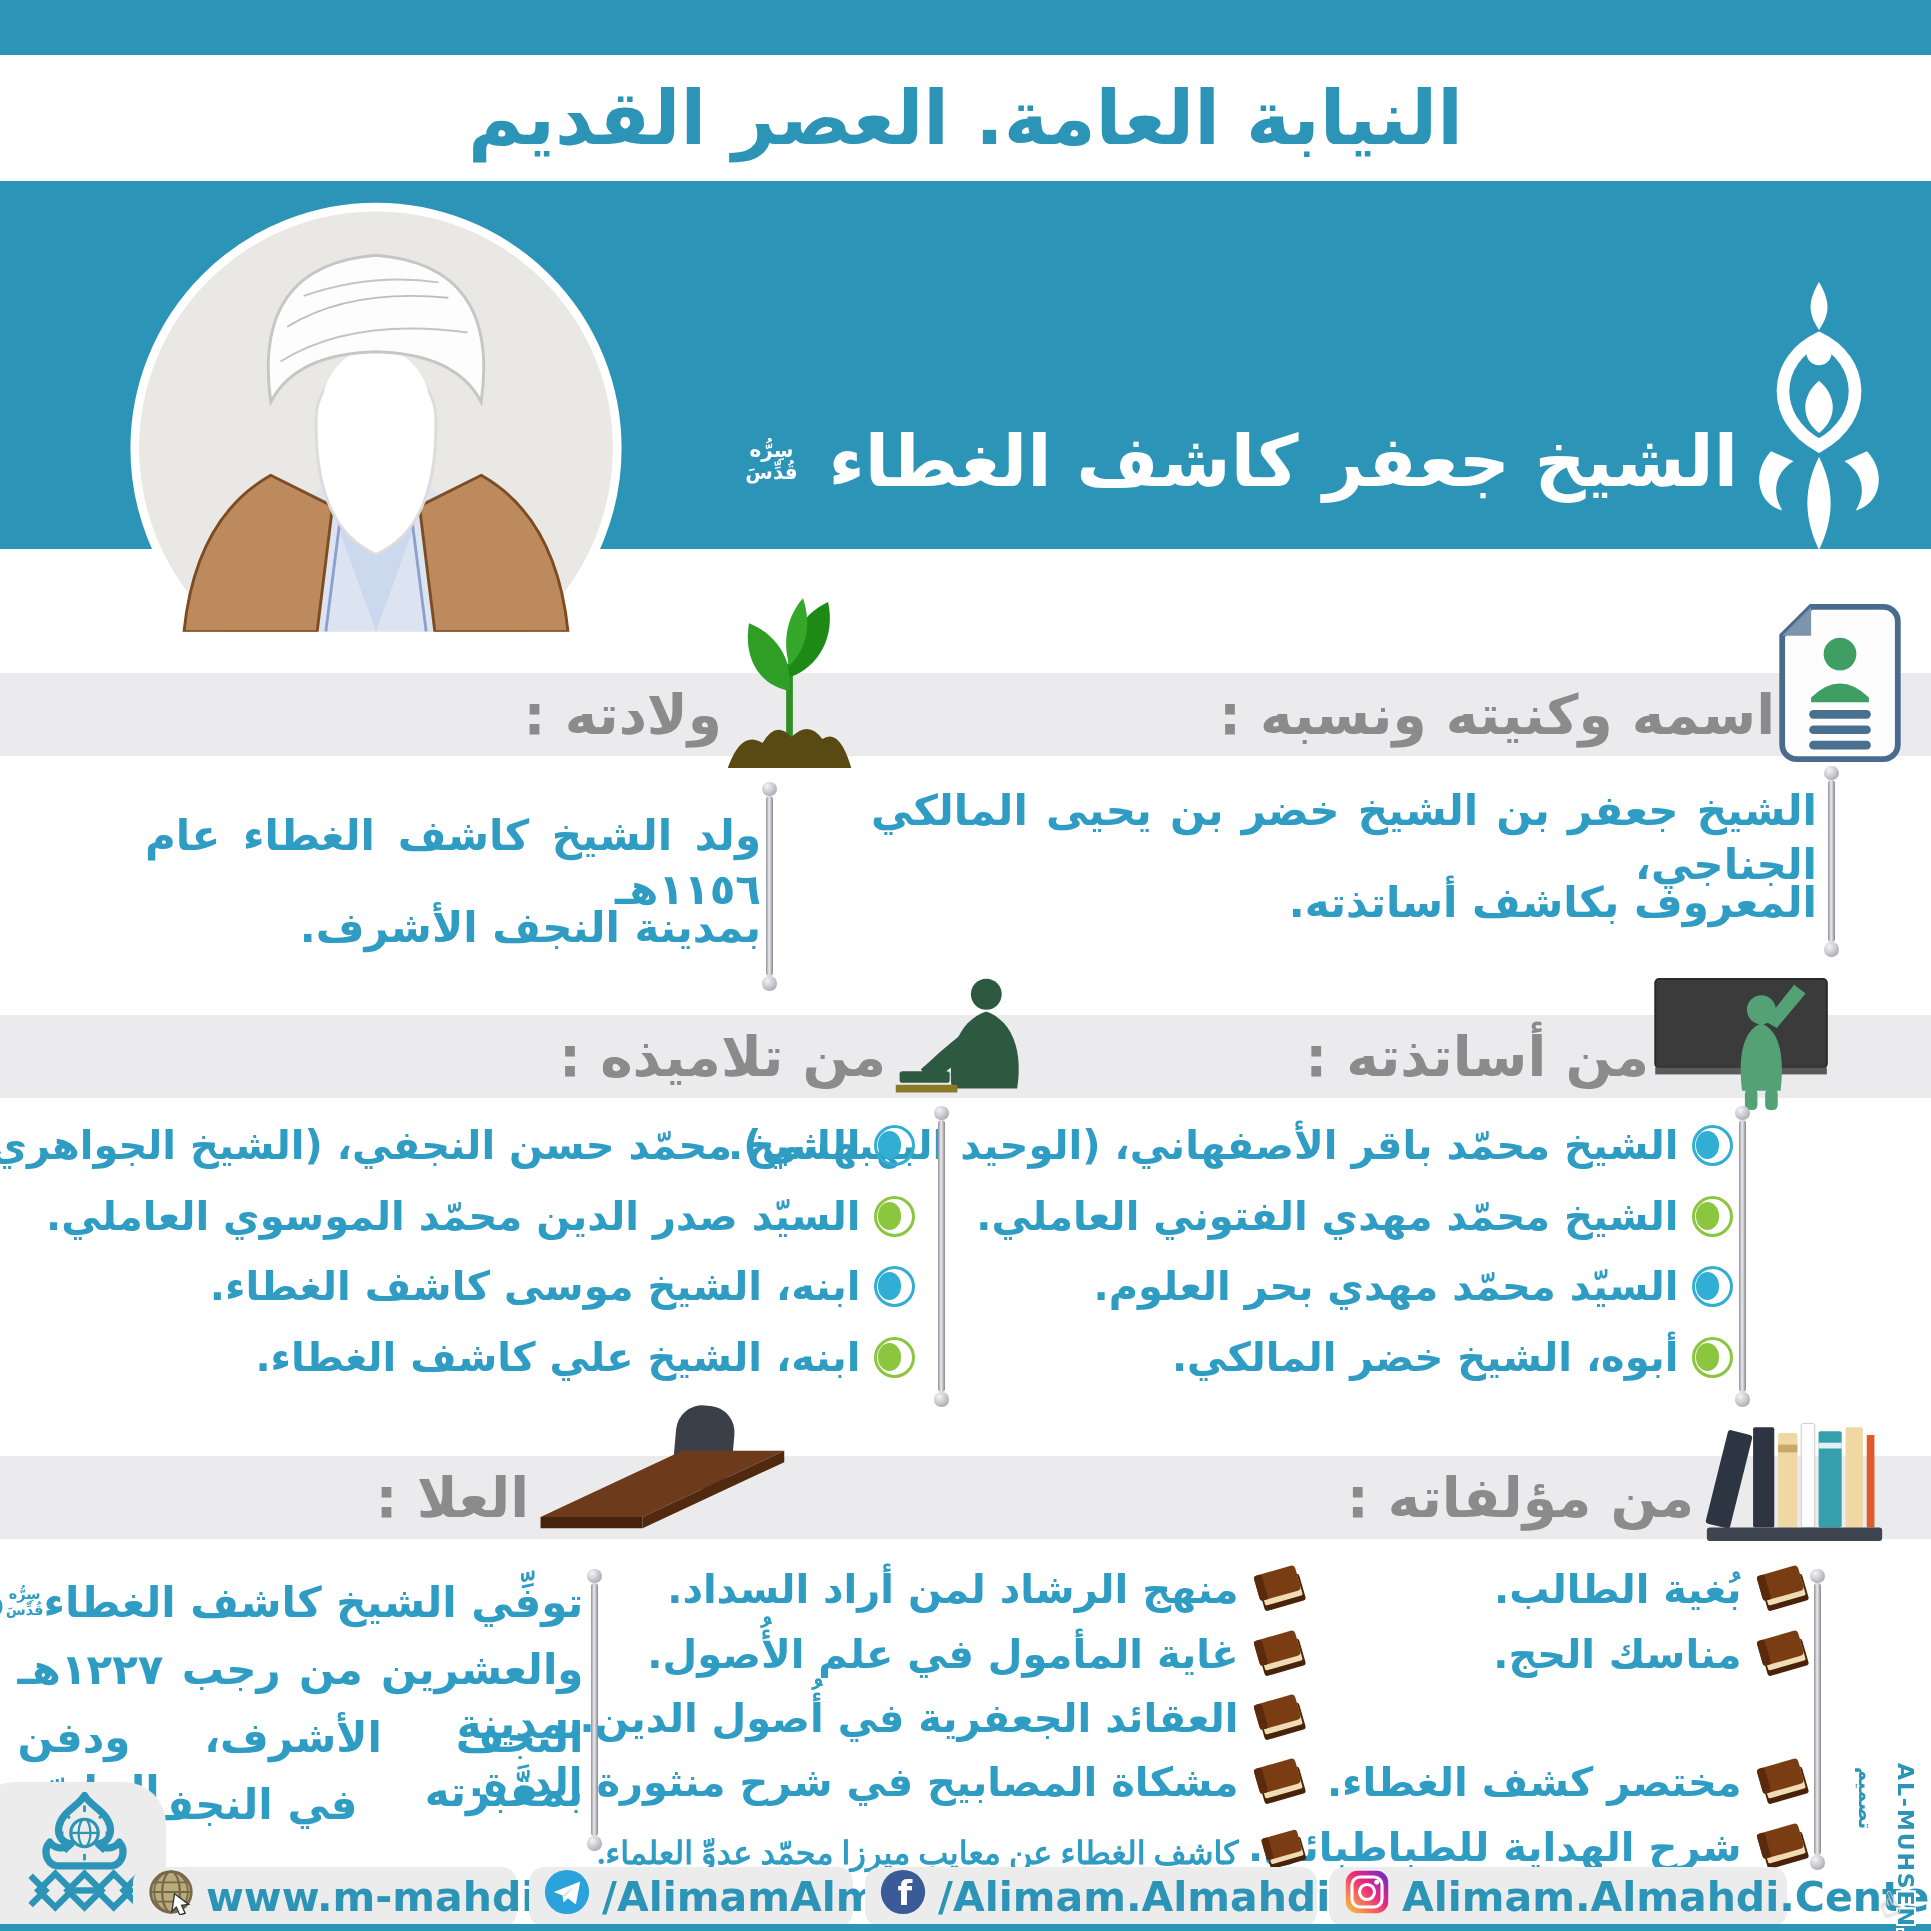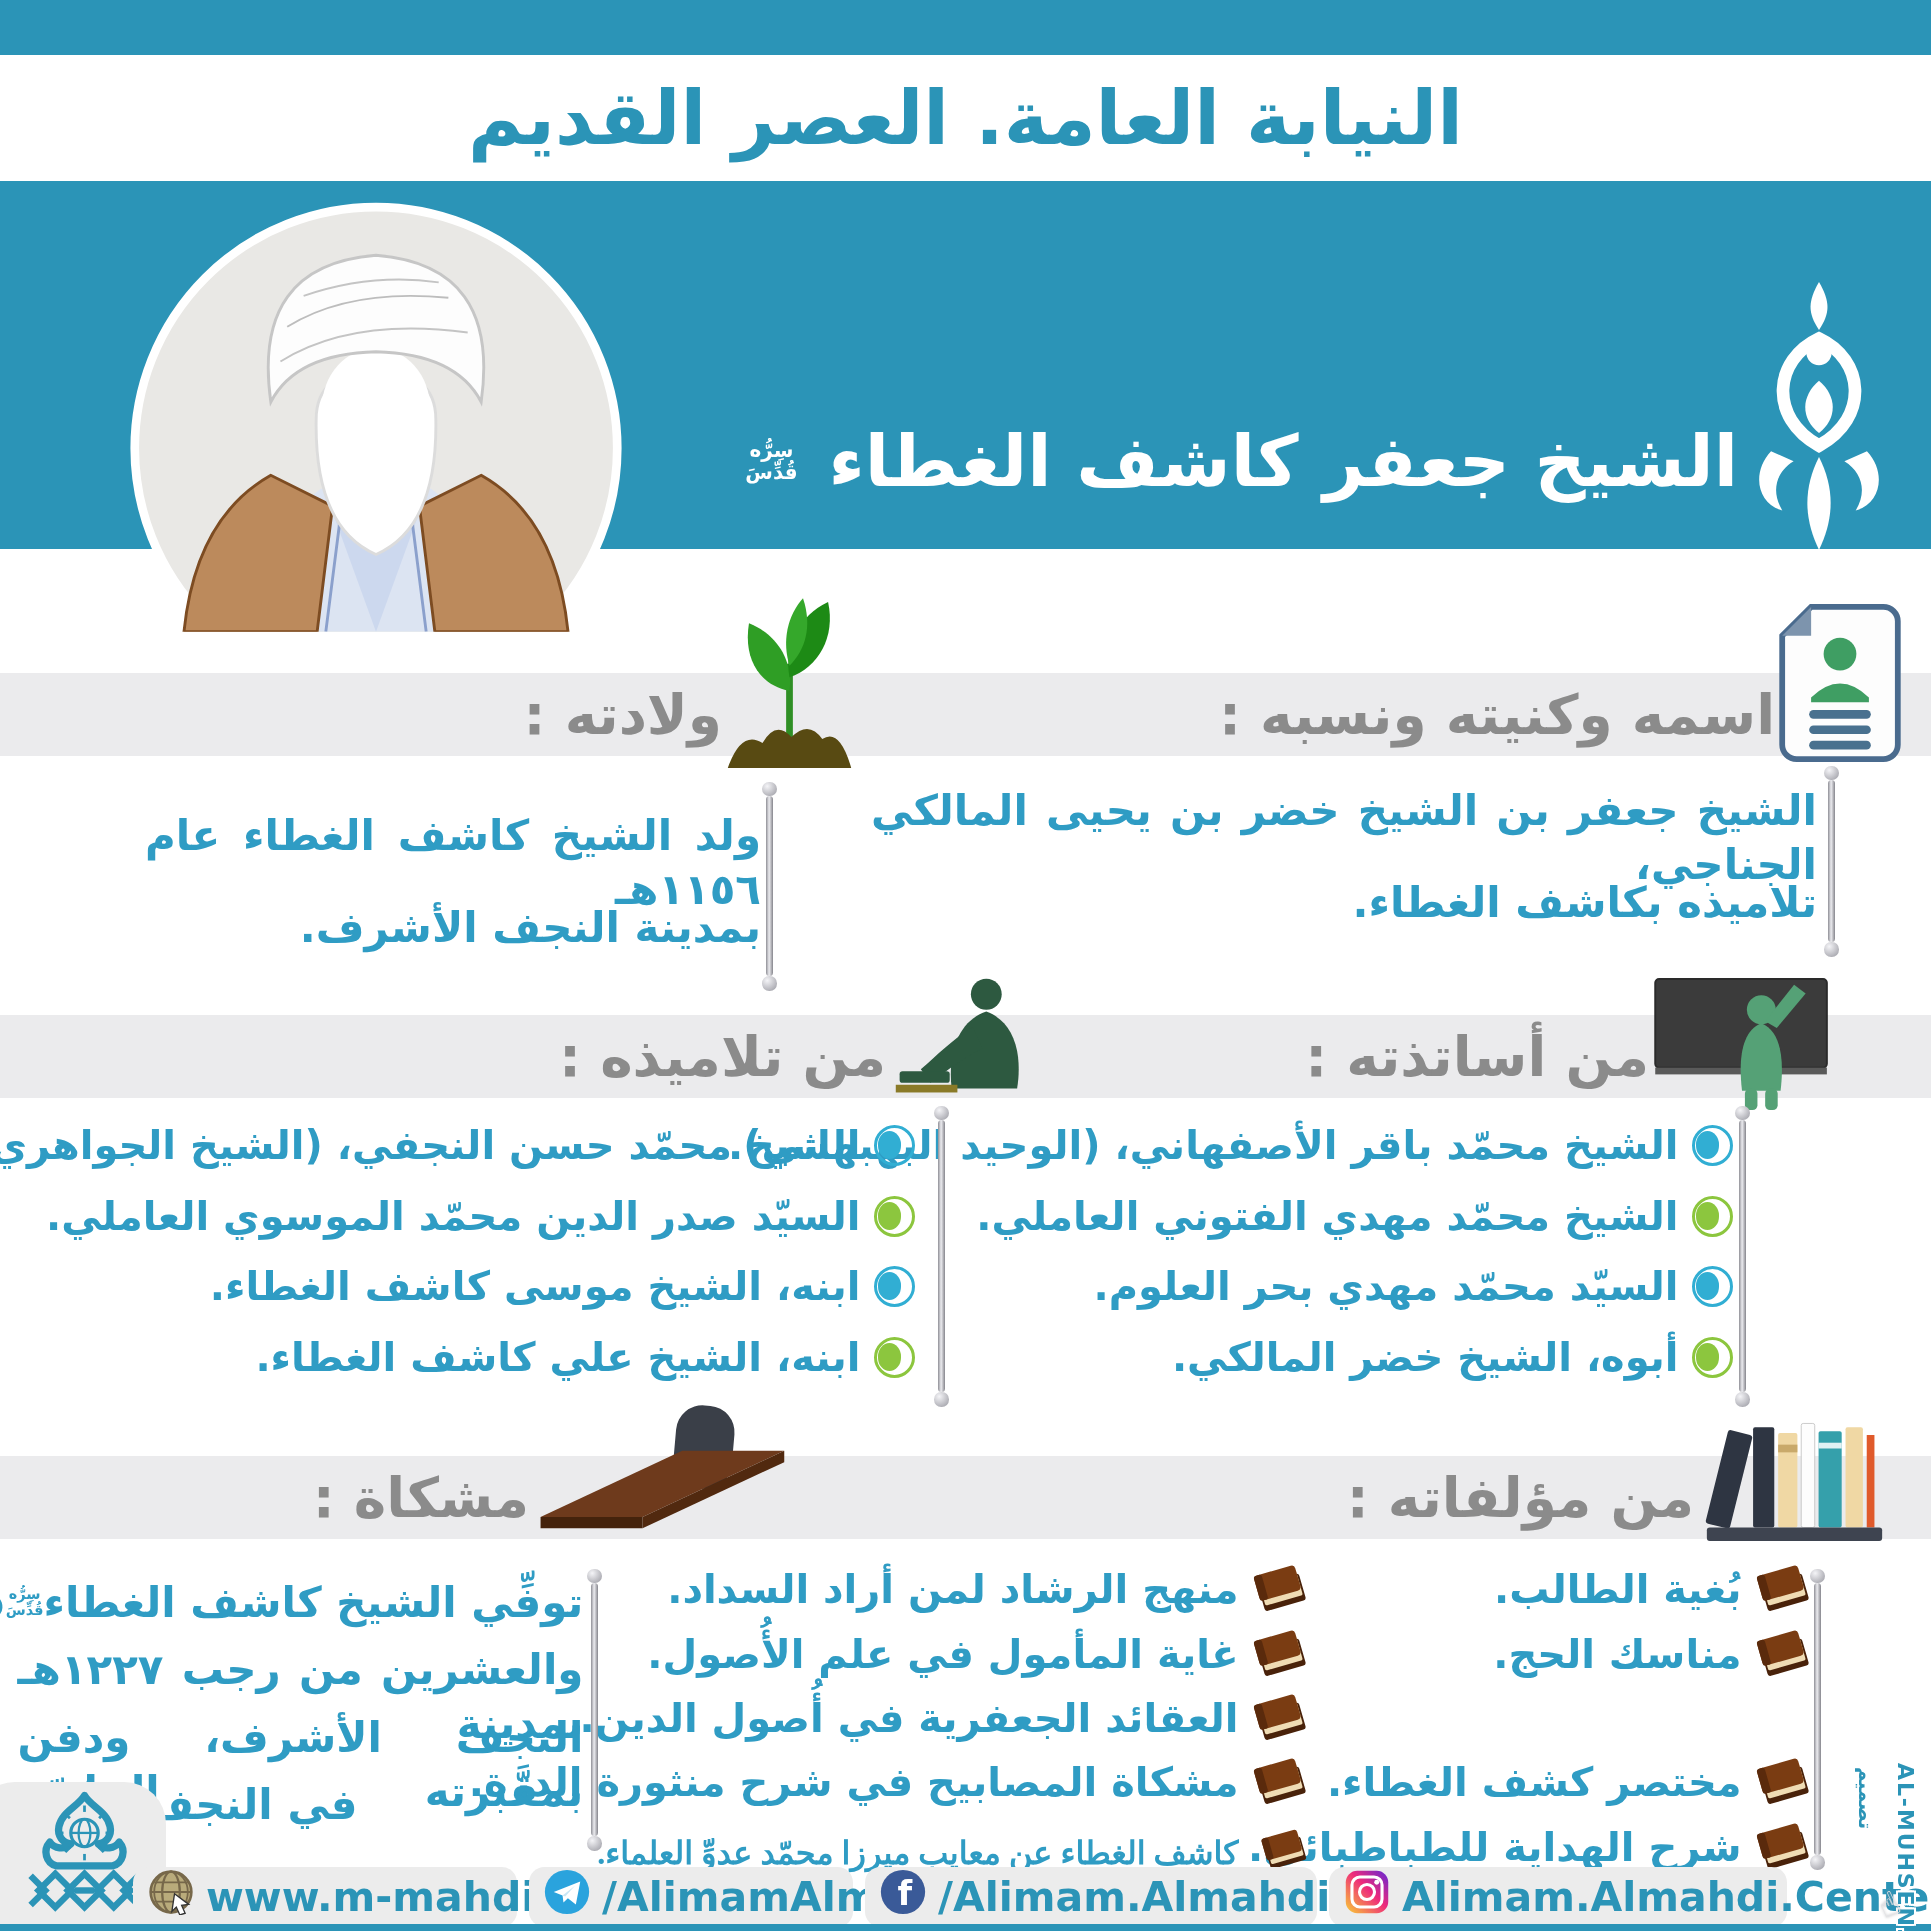--- a/index.html
+++ b/index.html
@@ -166,21 +166,21 @@
       <rect x="31" y="110" width="64" height="9" rx="4.5" fill="#49718f"></rect>
       <rect x="31" y="126" width="64" height="9" rx="4.5" fill="#49718f"></rect>
       <rect x="31" y="142" width="64" height="9" rx="4.5" fill="#49718f"></rect>
     </svg>
   </div>
   <div class="sec-head" style="right:156px;top:673px;">
     <span>اسمه وكنيته ونسبه :</span>
   </div>
   <div class="pin" style="left:1828px;top:780px;height:162px;"></div>
   <div class="body-line just" style="left:871px;top:784px;width:946px;">الشيخ جعفر بن الشيخ خضر بن يحيى المالكي الجناجي،</div>
-  <div class="body-line" style="left:871px;top:876px;width:946px;">تلاميذه بكاشف الغطاء.</div>
+  <div class="body-line" style="left:871px;top:876px;width:946px;">المعروف بكاشف أساتذته.</div>
 
   <div class="abs" style="left:722px;top:577px;width:135px;height:191px;">
     <svg width="135" height="191" viewBox="0 0 140 198">
       <path d="M70 172 C70 132 70 110 70 90" stroke="#2f8f25" stroke-width="7" fill="none"></path>
       <path d="M70 118 C38 112 22 84 28 48 C58 60 74 88 70 118 Z" fill="#2f9e25"></path>
       <path d="M70 104 C100 94 118 62 110 26 C80 40 64 72 70 104 Z" fill="#1d8a15"></path>
       <path d="M70 92 C62 66 68 40 84 22 C94 52 86 76 70 92 Z" fill="#35a82b"></path>
       <path d="M6 198 Q20 158 42 172 Q56 148 72 166 Q90 148 104 168 Q122 156 134 198 Z" fill="#584a12"></path>
     </svg>
   </div>
@@ -379,21 +379,21 @@
 
   <div class="abs" style="left:533px;top:1402px;width:255px;height:143px;">
     <svg width="255" height="143" viewBox="0 0 270 148">
       <rect x="150" y="2" width="62" height="88" rx="28" fill="#3a3f48" transform="rotate(5 181 46)"></rect>
       <polygon points="8,120 158,50 266,50 116,120" fill="#6e3a1c"></polygon>
       <polygon points="116,120 266,50 266,62 116,132" fill="#51290f"></polygon>
       <polygon points="8,120 116,120 116,132 8,132" fill="#45230c"></polygon>
     </svg>
   </div>
   <div class="sec-head" style="right:1402px;top:1456px;">
-    <span>مشكاة :</span>
+    <span>العلا :</span>
   </div>
   <div class="pin" style="left:591px;top:1583px;height:253px;"></div>
   <div class="body-line death-line death1" style="left:17.4px;top:1576px;width:566px;">
     <span>توفِّي الشيخ كاشف الغطاء</span>
     <span class="stack">
       <span>سِرُّه</span>
       <span>قُدِّسَ</span>
     </span>
     <span>في الثاني</span>
   </div>

